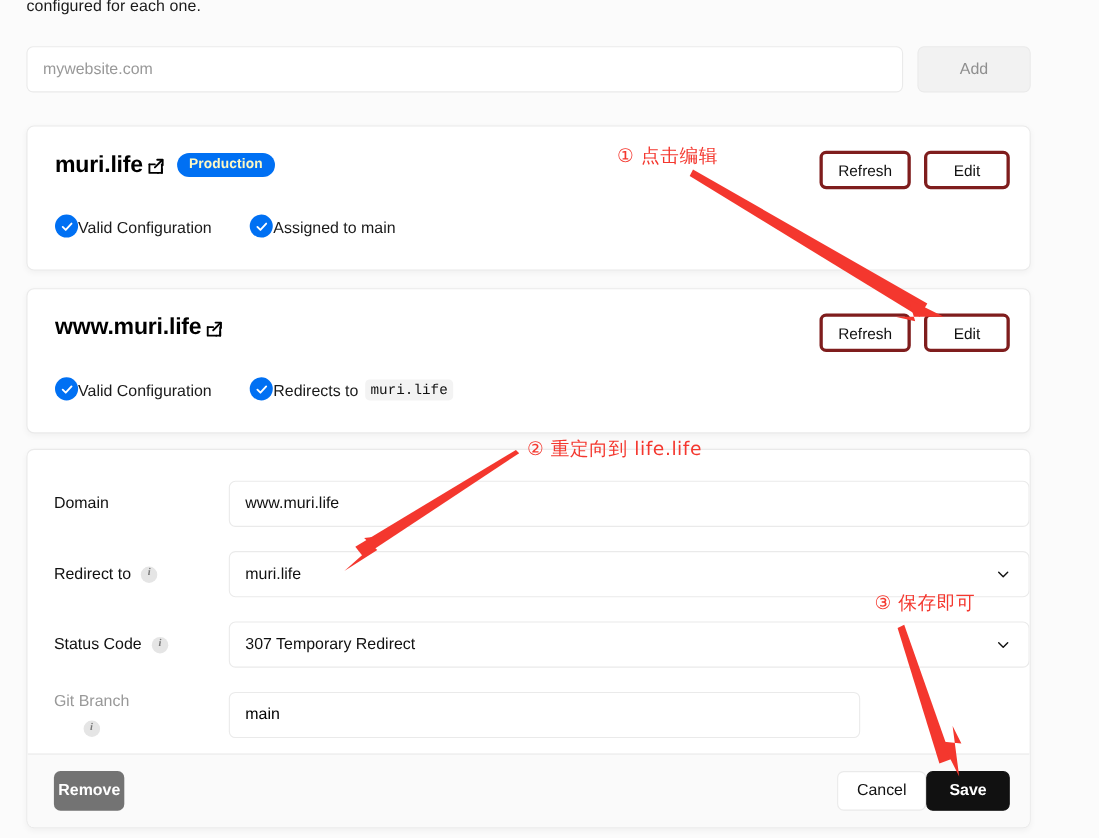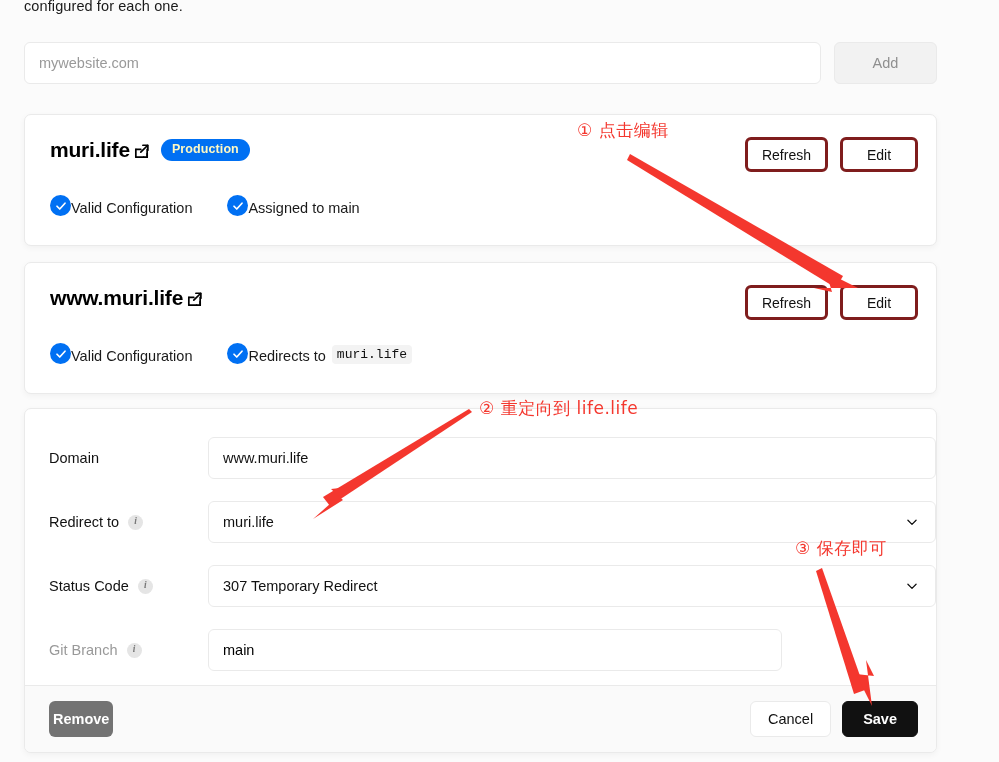--- a/index.html
+++ b/index.html
@@ -209,21 +209,21 @@
 
   .form-label {
     position: absolute;
     left: 24px;
     display: flex;
     align-items: center;
     gap: 9px;
     font-size: 14.5px;
     color: #111;
   }
-  .form-label.disabled { color: #999; }
+  .form-label.disabled { color: #999; flex-direction: column; }
   .info-icon {
     width: 15px;
     height: 15px;
     border-radius: 50%;
     background: #e5e5e5;
     color: #777;
     font-size: 9.5px;
     font-weight: bold;
     font-style: italic;
     display: inline-flex;
@@ -275,21 +275,21 @@
     border: none;
     border-radius: 6px;
     color: #fff;
     font-family: "Liberation Sans", sans-serif;
     font-size: 14.5px;
     font-weight: bold;
     height: 36px;
     padding: 0 4px;
     cursor: pointer;
   }
-  .footer-right { display: flex; gap: 11px; }
+  .footer-right { display: flex; }
   .btn-cancel {
     background: #fff;
     border: 1px solid #eaeaea;
     border-radius: 6px;
     color: #111;
     font-family: "Liberation Sans", sans-serif;
     font-size: 14.5px;
     height: 36px;
     padding: 0 17px;
     cursor: pointer;
@@ -317,21 +317,21 @@
     pointer-events: none;
   }
   .annot-text {
     position: absolute;
     color: #f4372e;
     font-size: 17px;
     font-family: "DejaVu Sans", sans-serif;
     white-space: nowrap;
     letter-spacing: 0.5px;
   }
-  #annot-1 { left: 561px; top: 119px; margin-left: 16px; }
+  #annot-1 { left: 561px; top: 130px; }
   #annot-2 { left: 479px; top: 397px; }
   #annot-3 { left: 795px; top: 537px; }
 </style>
 </head>
 <body>
 
 <div class="page">
 
   <div class="intro-text">configured for each one.</div>
 

